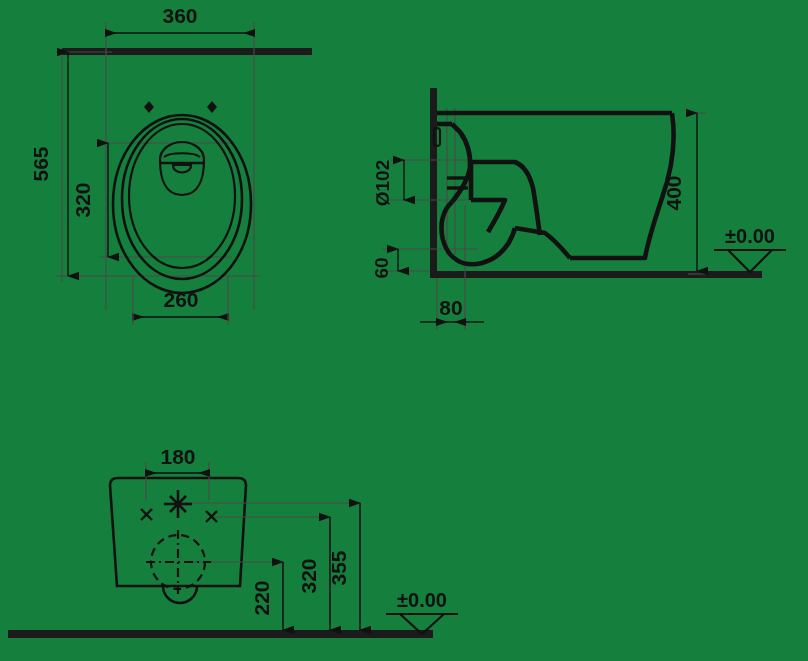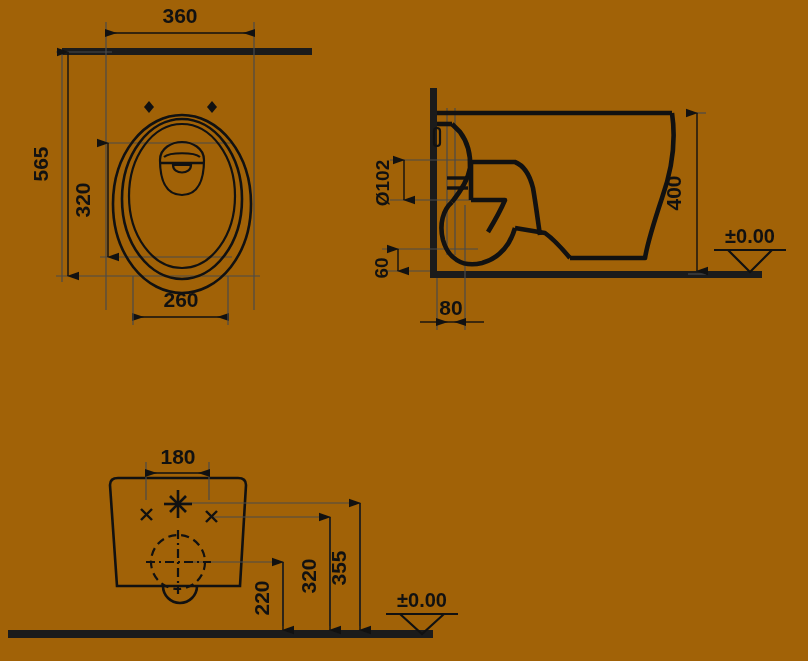--- a/index.html
+++ b/index.html
@@ -12,21 +12,21 @@
     width: 808px;
     height: 661px;
     font-family: "Liberation Sans", sans-serif;
     overflow: hidden;
     position: relative;
   }
   #sheet {
     position: relative;
     width: 808px;
     height: 661px;
-    background: #a16207;
+    background: #15803d;
   }
   #sheet svg {
     position: absolute;
     left: 0;
     top: 0;
     display: block;
   }
   .dimtext {
     font-family: "Liberation Sans", sans-serif;
     font-weight: bold;

